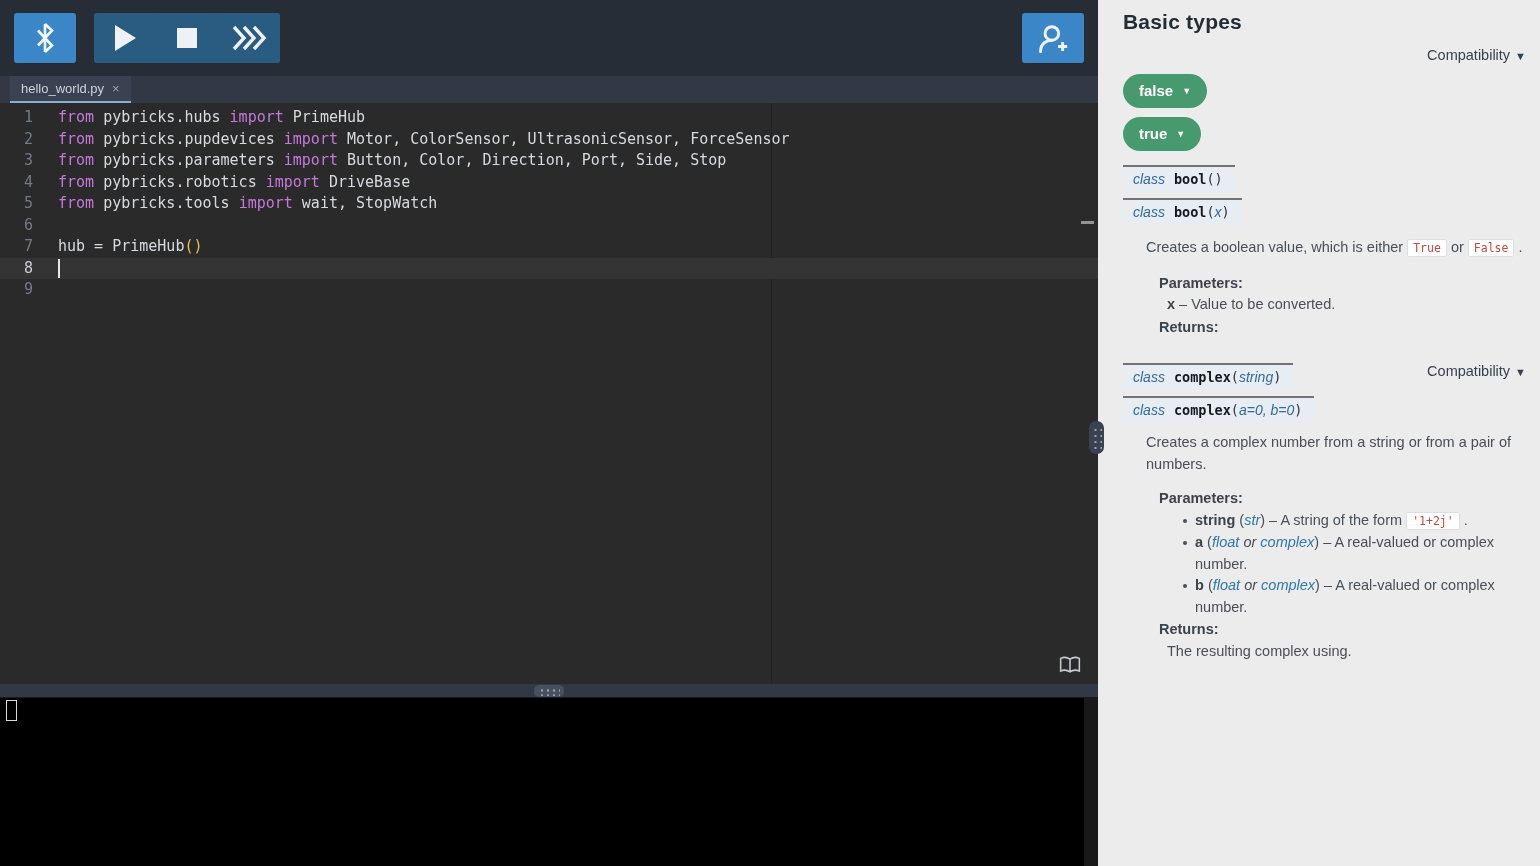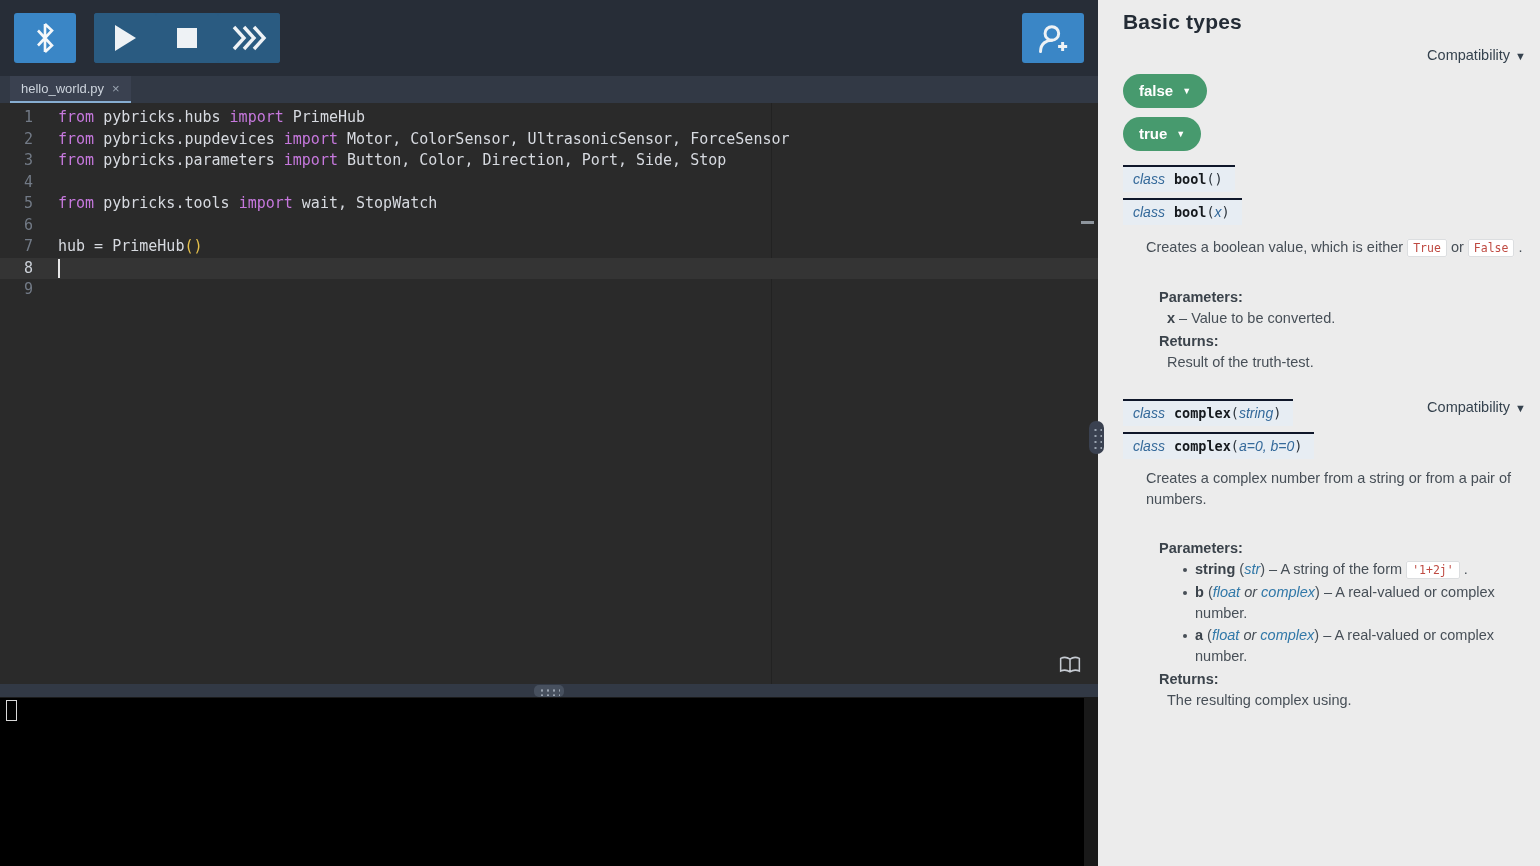--- a/index.html
+++ b/index.html
@@ -63,33 +63,33 @@
   .compat .caret { font-size:11px; margin-left:5px; }
   .sec-bool { margin-top:13px; }
   .sec-bool .compat { position:static; display:block; text-align:right; }
   .pills { margin-top:11px; }
   .pill { display:inline-flex; align-items:center; gap:9px; height:34px; padding:0 16px;
           background:#479a6e; border-radius:17px; color:#fff; font-weight:700; font-size:15px;
           cursor:pointer; margin-bottom:9px; }
   .pill .caret { font-size:9px; }
   .pill-row { line-height:0; }
   .sigs { margin-top:5px; }
-  .sig { display:table; background:#e7edf3; border-top:2px solid #0f172a; padding:4px 12px 5px 10px;
+  .sig { display:table; background:#e7edf3; border-top:2px solid #737373; padding:4px 12px 5px 10px;
          margin-bottom:6px; font-size:14px; white-space:nowrap; }
   .sig .kw { font-style:italic; color:#34699a; margin-right:9px; }
   .sig .nm { font-family:"DejaVu Sans Mono", monospace; font-weight:700; color:#15191d; font-size:13.5px; }
   .sig .pr { font-family:"DejaVu Sans Mono", monospace; color:#2b333b; font-size:13.5px; }
   .sig .ar { font-style:italic; color:#34699a; font-size:14px; }
   .dpara { margin:12px 0 0 23px; font-size:14.5px; line-height:21.5px; color:#474f57; }
   .dcode { font-family:"DejaVu Sans Mono", monospace; font-size:11.5px; color:#bf4a42;
            background:#fff; border:1px solid #dcdee0; padding:1px 5px; border-radius:2px; white-space:nowrap; }
   .dbold { font-weight:700; color:#3b434b; }
   .dlink { font-style:italic; color:#3178a8; cursor:pointer; }
   .ditalic { font-style:italic; }
-  .dfields { margin:27px 0 0 36px; font-size:14.5px; line-height:21.5px; }
+  .dfields { margin:13px 0 0 36px; font-size:14.5px; line-height:21.5px; }
   .dflabel { font-weight:700; color:#3b434b; margin-top:1px; }
   .dfitem { margin-left:8px; }
   ul.dfitems { list-style:none; margin-left:24px; }
   ul.dfitems li { position:relative; padding-left:12px; }
   ul.dfitems li::before { content:""; position:absolute; left:0; top:9px; width:4px; height:4px;
                           border-radius:50%; background:#474f57; }
   .sec-complex { margin-top:25px; }
   .sec-complex .dpara:first-of-type { margin-top:9px; }
   svg { display:block; }
 </style>
@@ -149,20 +149,21 @@
           <div class="line">
             <span class="gutter-num">2</span>
             <span class="code-text"><span class="tk-k">from</span><span class="tk-p"> pybricks.pupdevices </span><span class="tk-k">import</span><span class="tk-p"> Motor, ColorSensor, UltrasonicSensor, ForceSensor</span></span>
           </div>
           <div class="line">
             <span class="gutter-num">3</span>
             <span class="code-text"><span class="tk-k">from</span><span class="tk-p"> pybricks.parameters </span><span class="tk-k">import</span><span class="tk-p"> Button, Color, Direction, Port, Side, Stop</span></span>
           </div>
           <div class="line">
             <span class="gutter-num">4</span>
+            <span class="code-text"><span class="tk-k">from</span><span class="tk-p"> pybricks.robotics </span><span class="tk-k">import</span><span class="tk-p"> DriveBase</span></span>
           </div>
           <div class="line">
             <span class="gutter-num">5</span>
             <span class="code-text"><span class="tk-k">from</span><span class="tk-p"> pybricks.tools </span><span class="tk-k">import</span><span class="tk-p"> wait, StopWatch</span></span>
           </div>
           <div class="line">
             <span class="gutter-num">6</span>
             <span class="code-text"></span>
           </div>
           <div class="line">
@@ -231,21 +232,20 @@
               <span class="pr">(</span>
               <span class="ar">x</span>
               <span class="pr">)</span>
             </div>
           </div>
           <p class="dpara"><span class="dtext">Creates a boolean value, which is either </span><span class="dcode">True</span><span class="dtext"> or </span><span class="dcode">False</span><span class="dtext"> .</span></p>
           <div class="dfields">
             <div class="dflabel">Parameters:</div>
             <div class="dfitem"><span class="dbold">x</span><span class="dtext"> – Value to be converted.</span></div>
             <div class="dflabel">Returns:</div>
-            <div class="dfitem"><span class="dtext">Result of the truth-test.</span></div>
           </div>
         </div>
         <div class="sec sec-complex">
           <div class="compat"><span>Compatibility</span><span class="caret">▼</span></div>
           <div class="sigs">
             <div class="sig">
               <span class="kw">class</span>
               <span class="nm">complex</span>
               <span class="pr">(</span>
               <span class="ar">string</span>
@@ -257,22 +257,22 @@
               <span class="pr">(</span>
               <span class="ar">a=0, b=0</span>
               <span class="pr">)</span>
             </div>
           </div>
           <p class="dpara"><span class="dtext">Creates a complex number from a string or from a pair of numbers.</span></p>
           <div class="dfields">
             <div class="dflabel">Parameters:</div>
             <ul class="dfitems">
               <li><span class="dbold">string</span><span class="dtext"> (</span><span class="dlink">str</span><span class="dtext">) – A string of the form </span><span class="dcode">'1+2j'</span><span class="dtext"> .</span></li>
+              <li><span class="dbold">a</span><span class="dtext"> (</span><span class="dlink">float</span><span class="ditalic"> or </span><span class="dlink">complex</span><span class="dtext">) – A real-valued or complex number.</span></li>
               <li><span class="dbold">b</span><span class="dtext"> (</span><span class="dlink">float</span><span class="ditalic"> or </span><span class="dlink">complex</span><span class="dtext">) – A real-valued or complex number.</span></li>
-              <li><span class="dbold">a</span><span class="dtext"> (</span><span class="dlink">float</span><span class="ditalic"> or </span><span class="dlink">complex</span><span class="dtext">) – A real-valued or complex number.</span></li>
             </ul>
             <div class="dflabel">Returns:</div>
             <div class="dfitem"><span class="dtext">The resulting complex using.</span></div>
           </div>
         </div>
       </div>
   </div>
 </div>
 
 </body></html>

